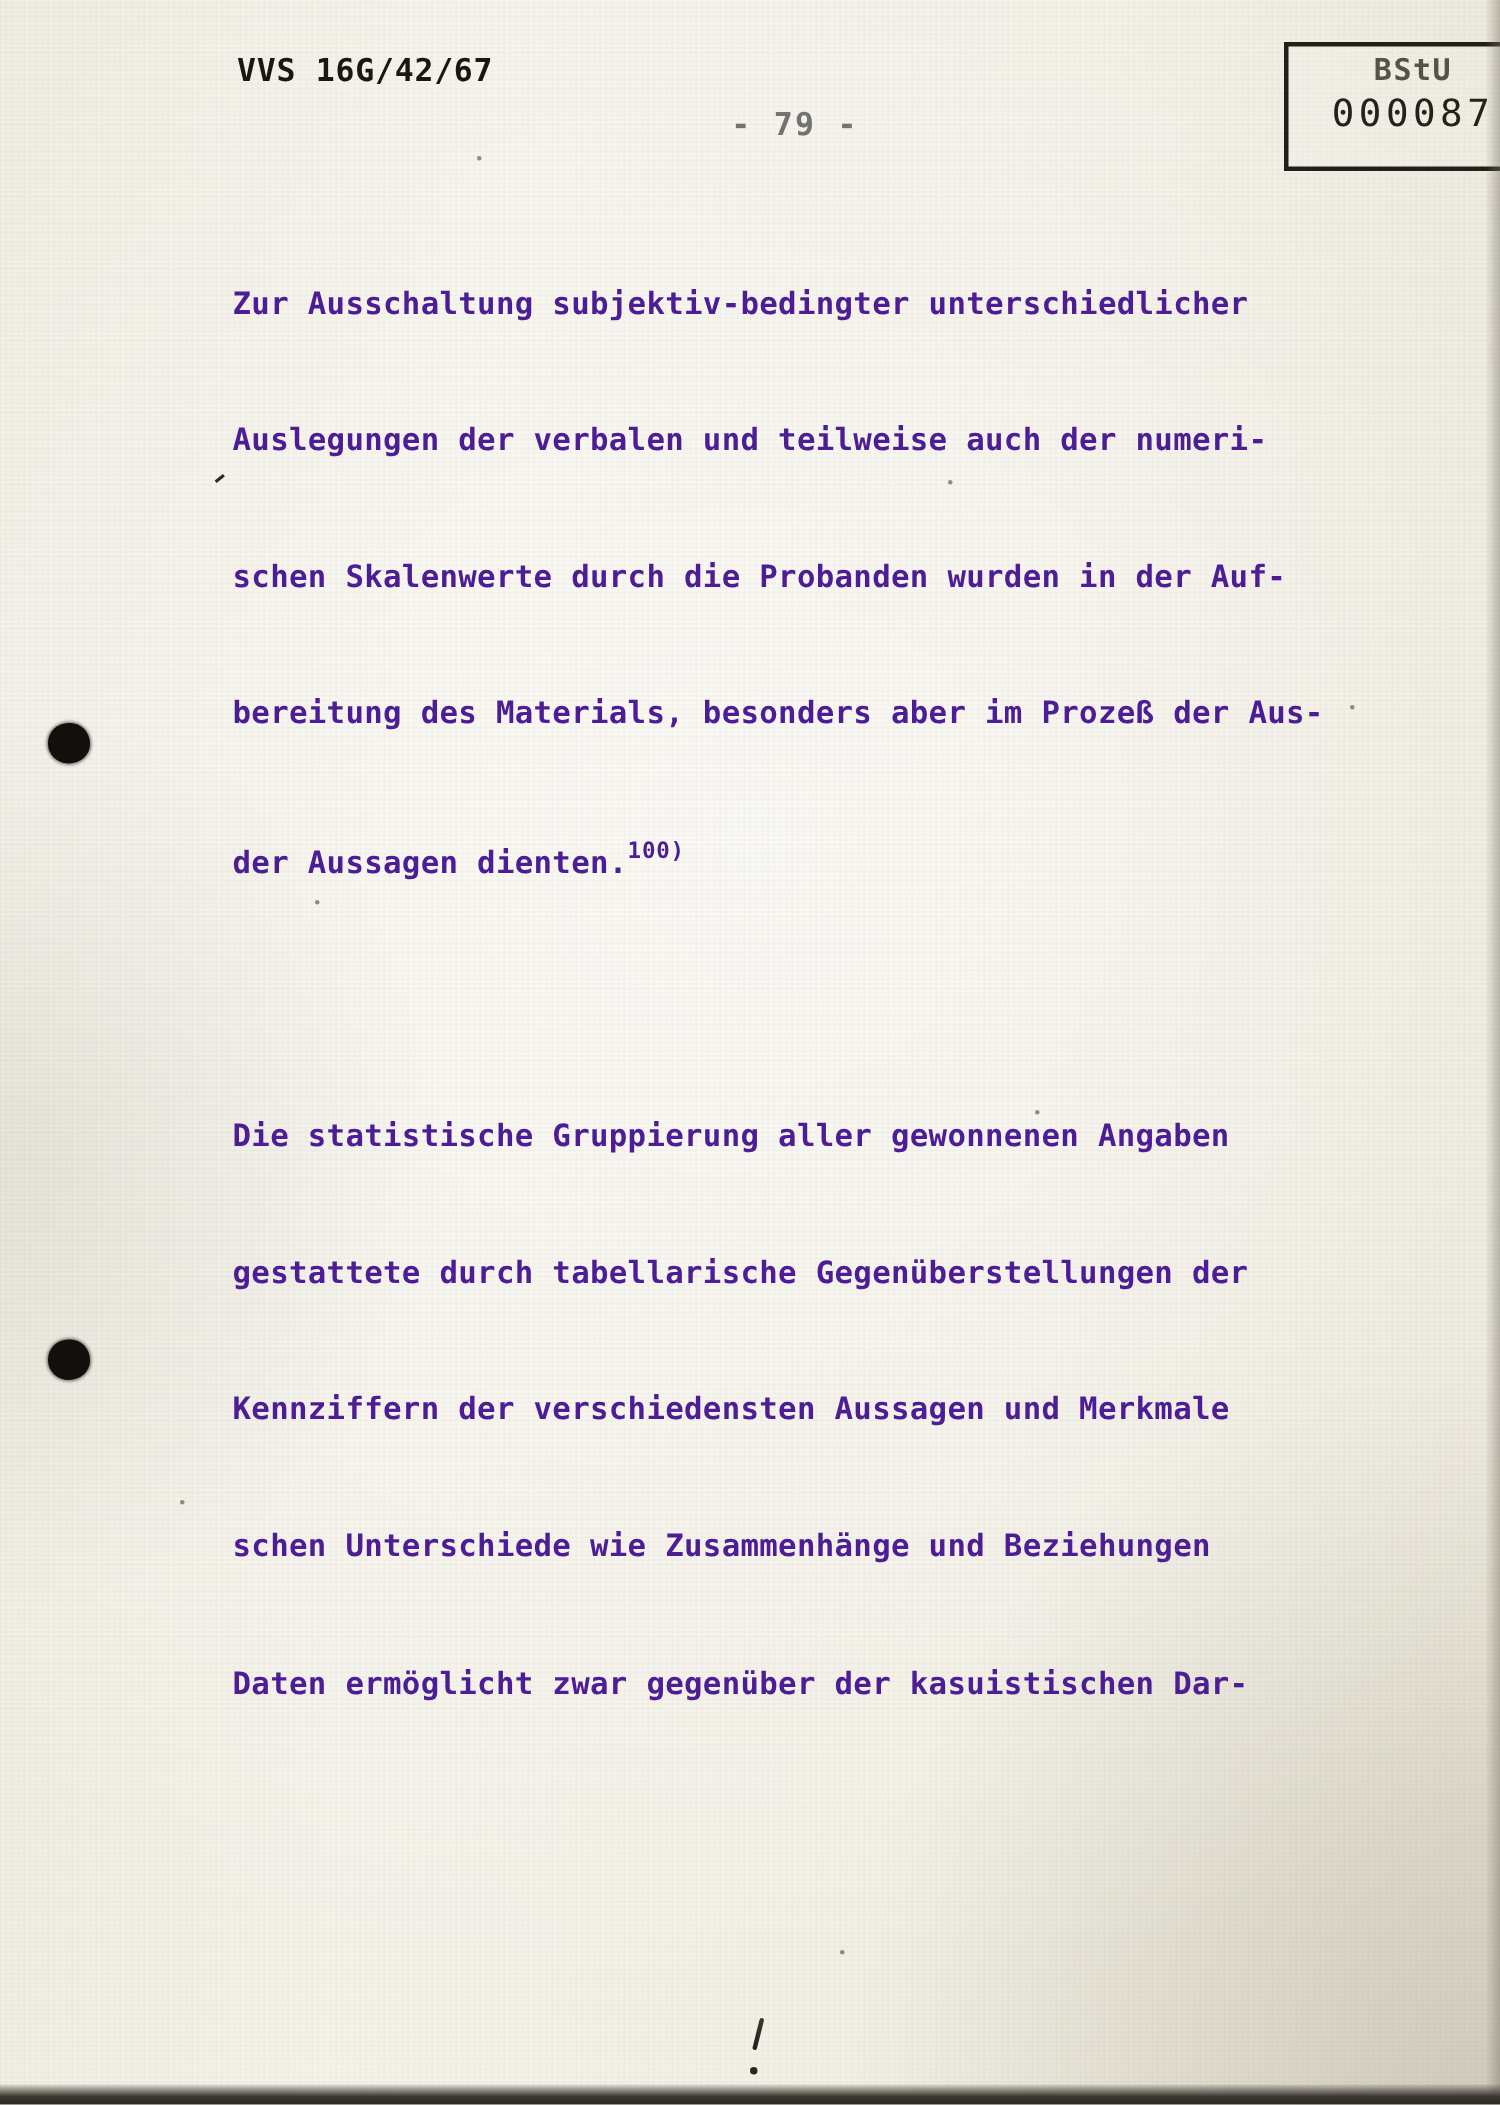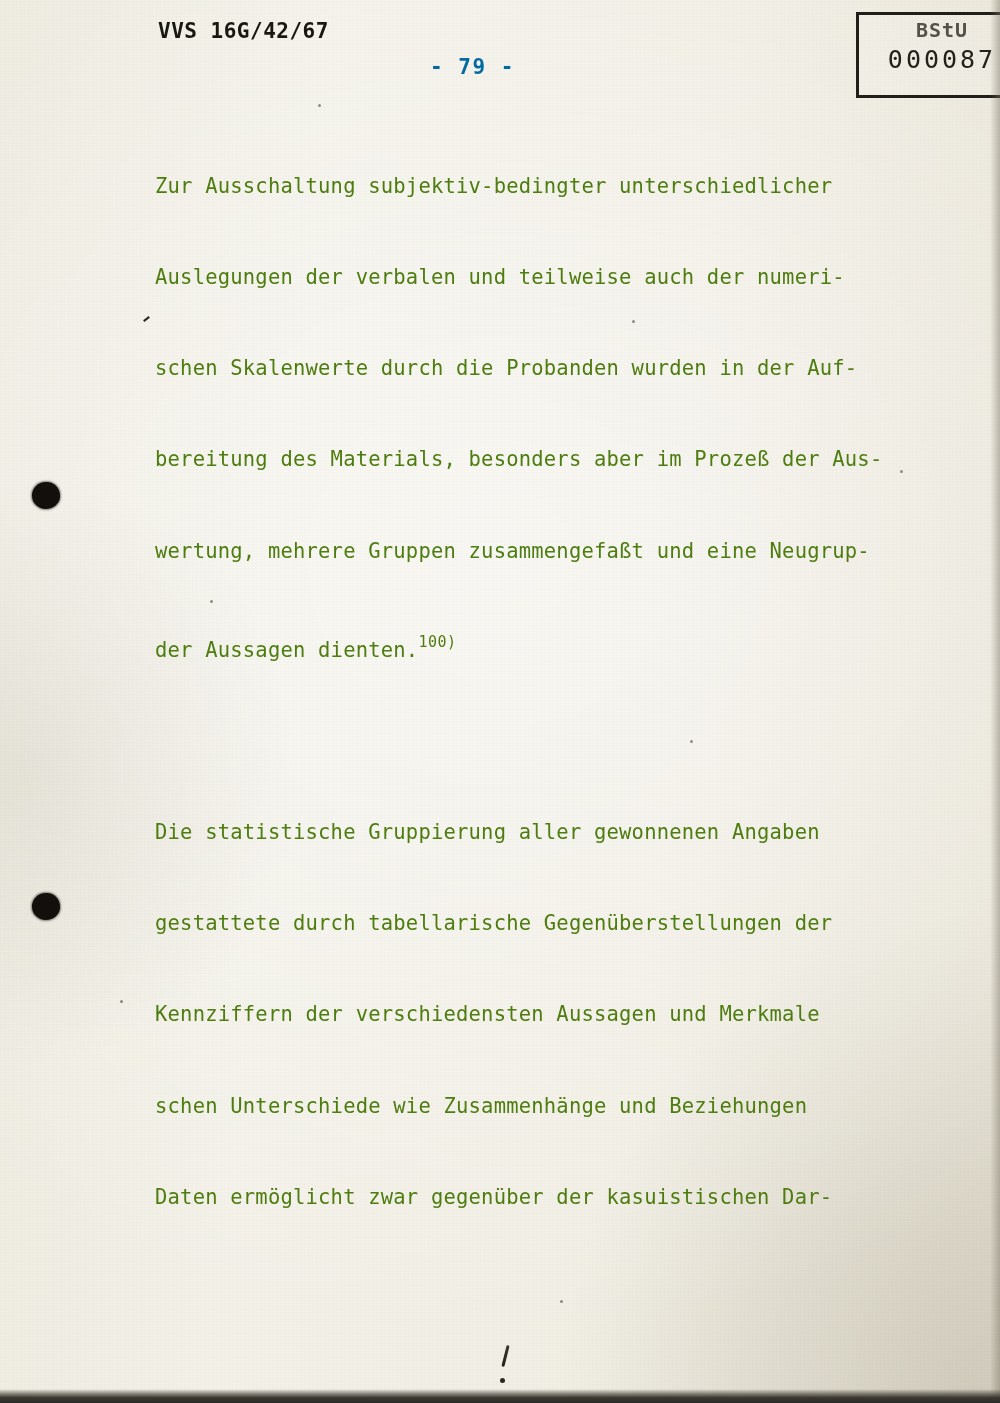--- a/index.html
+++ b/index.html
@@ -52,38 +52,38 @@
   #right-edge {
     position: absolute;
     right: 0;
     top: 0;
     width: 10px;
     height: 1403px;
     z-index: 5;
     background: linear-gradient(270deg, rgba(120,114,98,0.45) 0%, rgba(120,114,98,0) 100%);
   }
 
-  .layer { position: absolute; z-index: 3; }
+  .layer { position: absolute; z-index: 3; margin-top: 16px; }
 
   
   #doc-ref {
     left: 158px; top: 19px;
     font-size: 21px;
     letter-spacing: 0.5px;
     font-weight: 700;
     color: #191711;
   }
   #page-number {
     left: 430px; top: 55px;
     width: 200px;
-    text-align: left;
+    text-align: center;
     font-size: 21px;
     letter-spacing: 1.5px;
     font-weight: 700;
-    color: #0369a1;
+    color: #737373;
   }
 
   
   #archive-stamp {
     left: 856px; top: 12px;
     width: 166px; height: 86px;
     border: 3px solid #211f19;
     box-sizing: border-box;
     z-index: 4;
     background: rgba(255,255,255,0.10);
@@ -122,22 +122,22 @@
   
   #body-text {
     left: 155px; top: 110px;
     width: 790px;
     z-index: 3;
   }
   .para {
     font-size: 20.5px;
     line-height: 30.4px;
     letter-spacing: 0.2px;
-    font-weight: 400;
-    color: #4d7c0f;
+    font-weight: 700;
+    color: #4c1d95;
     white-space: pre;
   }
   .para.gap-md { margin-top: 30px; }
   .para .line { display: block; }
   .sup {
     font-size: 15px;
     vertical-align: 10px;
     letter-spacing: 0.5px;
   }
 
@@ -194,21 +194,20 @@
   <div class="stray" id="pen-slash"></div>
   <div class="stray" id="pen-dot"></div>
 
   <div class="layer" id="body-text">
 
     <div class="para">
       <span class="line">Zur Ausschaltung subjektiv-bedingter unterschiedlicher</span>
       <span class="line">Auslegungen der verbalen und teilweise auch der numeri-</span>
       <span class="line">schen Skalenwerte durch die Probanden wurden in der Auf-</span>
       <span class="line">bereitung des Materials, besonders aber im Prozeß der Aus-</span>
-      <span class="line">wertung, mehrere Gruppen zusammengefaßt und eine Neugrup-</span>
       <span class="line"><span>der Aussagen dienten.</span><span class="sup">100)</span></span>
     </div>
 
     <div class="para gap-md">
       <span class="line">Die statistische Gruppierung aller gewonnenen Angaben</span>
       <span class="line">gestattete durch tabellarische Gegenüberstellungen der</span>
       <span class="line">Kennziffern der verschiedensten Aussagen und Merkmale</span>
       <span class="line">schen Unterschiede wie Zusammenhänge und Beziehungen</span>
       <span class="line">Daten ermöglicht zwar gegenüber der kasuistischen Dar-</span>
       

